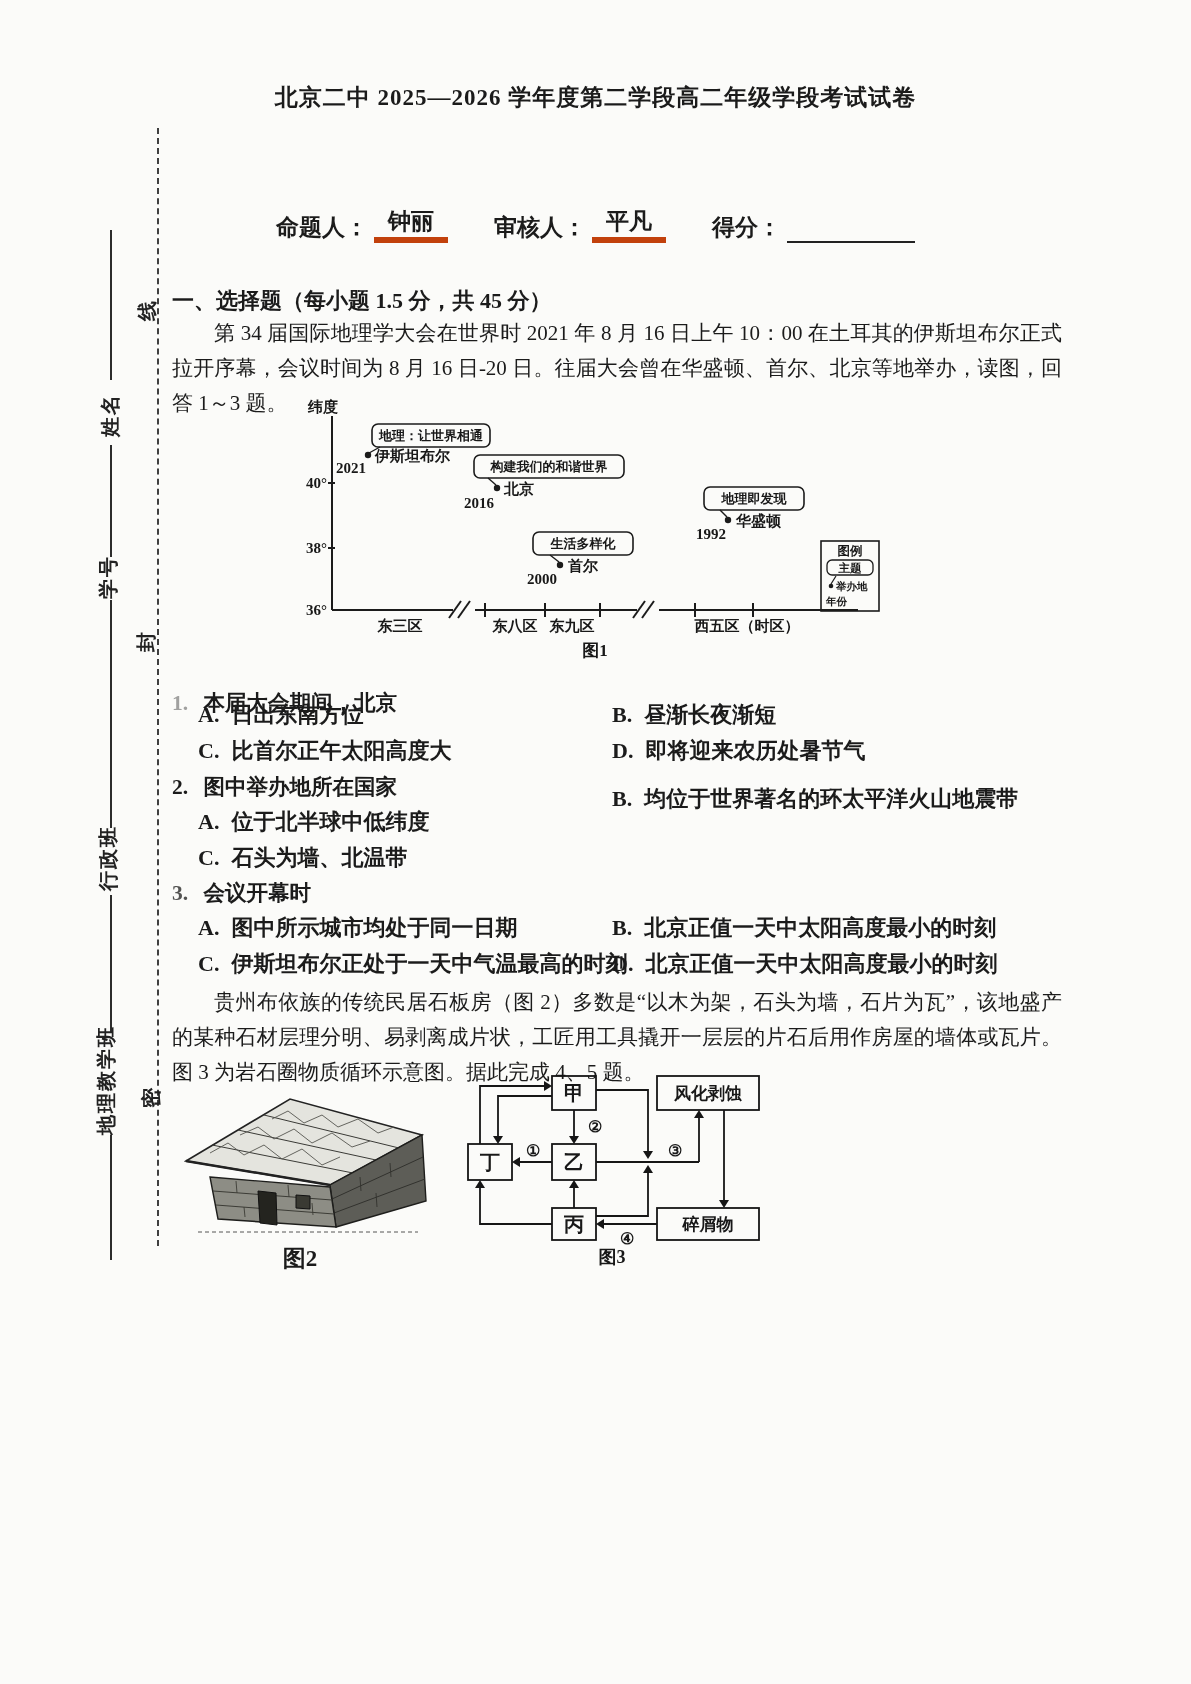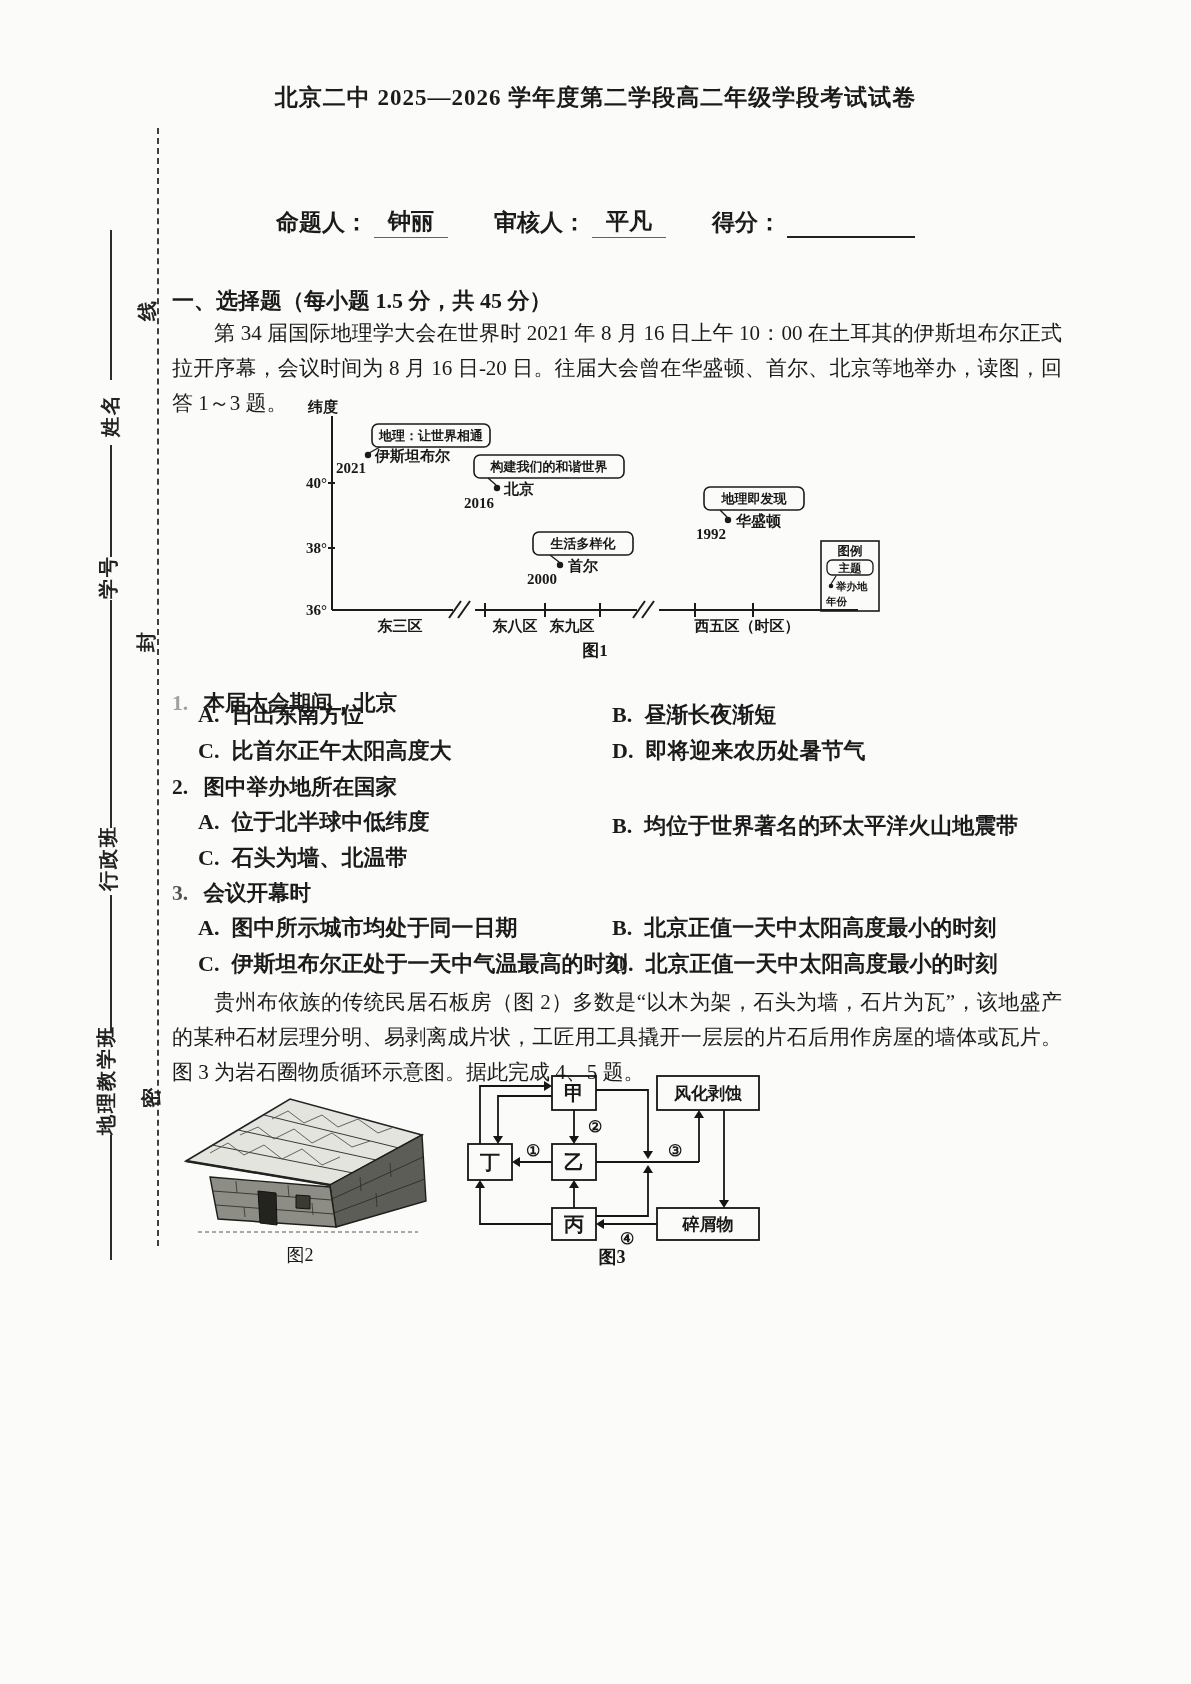--- a/index.html
+++ b/index.html
@@ -17,38 +17,38 @@
     position:absolute;transform:translate(-50%,-50%) rotate(-90deg);
     white-space:nowrap;font-weight:600;font-size:20px;letter-spacing:2px;color:#222;
   }
   
   .hdr{left:0;right:0;text-align:center;font-weight:bold;}
   .hdr.h1{top:82px;font-size:23px;letter-spacing:1px;}
   .hdr.title{top:126px;font-size:37px;letter-spacing:3px;}
   .hdr.meta{top:206px;font-size:23px;}
   .meta-inner{display:inline-flex;align-items:flex-end;gap:6px;font-weight:bold;}
   .meta-gap{width:34px;}
-  .u-name{border-bottom:1px solid #c2410c;padding:0 14px;}
+  .u-name{border-bottom:6px solid #c2410c;padding:0 14px;}
   .u-blank{display:inline-block;width:128px;border-bottom:2px solid #222;height:24px;}
   
   .sec-head{left:172px;top:286px;font-size:22px;font-weight:bold;}
   .para{left:172px;width:890px;font-size:21px;line-height:35px;text-indent:2em;text-align:justify;}
   .para.p1{top:316px;}
   .para.p2{top:985px;}
   
   .q-stem{font-size:21.5px;font-weight:600;left:172px;white-space:nowrap;}
   .q-num{display:inline-block;min-width:26px;}
   .q-num.dim{opacity:.4;}
   .q-num.smudge{opacity:.75;}
   .opt{font-size:22px;font-weight:600;white-space:nowrap;}
   .opt .lab{margin-right:12px;}
   .col-l{left:198px;} .col-r{left:612px;}
   
   svg text{font-family:"Liberation Serif","DejaVu Serif",serif;fill:#181818;}
-  .fig-caption{font-size:18px;font-weight:normal;text-align:center;}
+  .fig-caption{font-size:23px;font-weight:bold;text-align:center;}
   .footer{left:0;right:0;top:1390px;text-align:center;font-size:17px;font-weight:600;letter-spacing:1px;}
 </style>
 </head>
 <body>
 
 <div class="page">
 
   <div class="abs seal-dashed"></div>
   <div class="abs seal-rule" style="top:230px;height:150px;"></div>
   <div class="abs seal-rule" style="top:445px;height:112px;"></div>
@@ -168,21 +168,21 @@
   <div class="abs opt col-l" style="top:700px;"><span class="lab">A.</span><span>日出东南方位</span></div>
   <div class="abs opt col-r" style="top:700px;"><span class="lab">B.</span><span>昼渐长夜渐短</span></div>
   <div class="abs opt col-l" style="top:736px;"><span class="lab">C.</span><span>比首尔正午太阳高度大</span></div>
   <div class="abs opt col-r" style="top:736px;"><span class="lab">D.</span><span>即将迎来农历处暑节气</span></div>
 
   <div class="abs q-stem" style="top:772px;">
     <span class="q-num">2.</span>
     <span>图中举办地所在国家</span>
   </div>
   <div class="abs opt col-l" style="top:807px;"><span class="lab">A.</span><span>位于北半球中低纬度</span></div>
-  <div class="abs opt col-r" style="top:811px;"><span class="lab">B.</span><span>均位于世界著名的环太平洋火山地震带</span></div>
+  <div class="abs opt col-r" style="top:784px;"><span class="lab">B.</span><span>均位于世界著名的环太平洋火山地震带</span></div>
   <div class="abs opt col-l" style="top:843px;"><span class="lab">C.</span><span>石头为墙、北温带</span></div>
 
   <div class="abs q-stem" style="top:878px;">
     <span class="q-num smudge">3.</span>
     <span>会议开幕时</span>
   </div>
   <div class="abs opt col-l" style="top:913px;"><span class="lab">A.</span><span>图中所示城市均处于同一日期</span></div>
   <div class="abs opt col-r" style="top:913px;"><span class="lab">B.</span><span>北京正值一天中太阳高度最小的时刻</span></div>
   <div class="abs opt col-l" style="top:949px;"><span class="lab">C.</span><span>伊斯坦布尔正处于一天中气温最高的时刻</span></div>
   <div class="abs opt col-r" style="top:949px;"><span class="lab">D.</span><span>北京正值一天中太阳高度最小的时刻</span></div>

